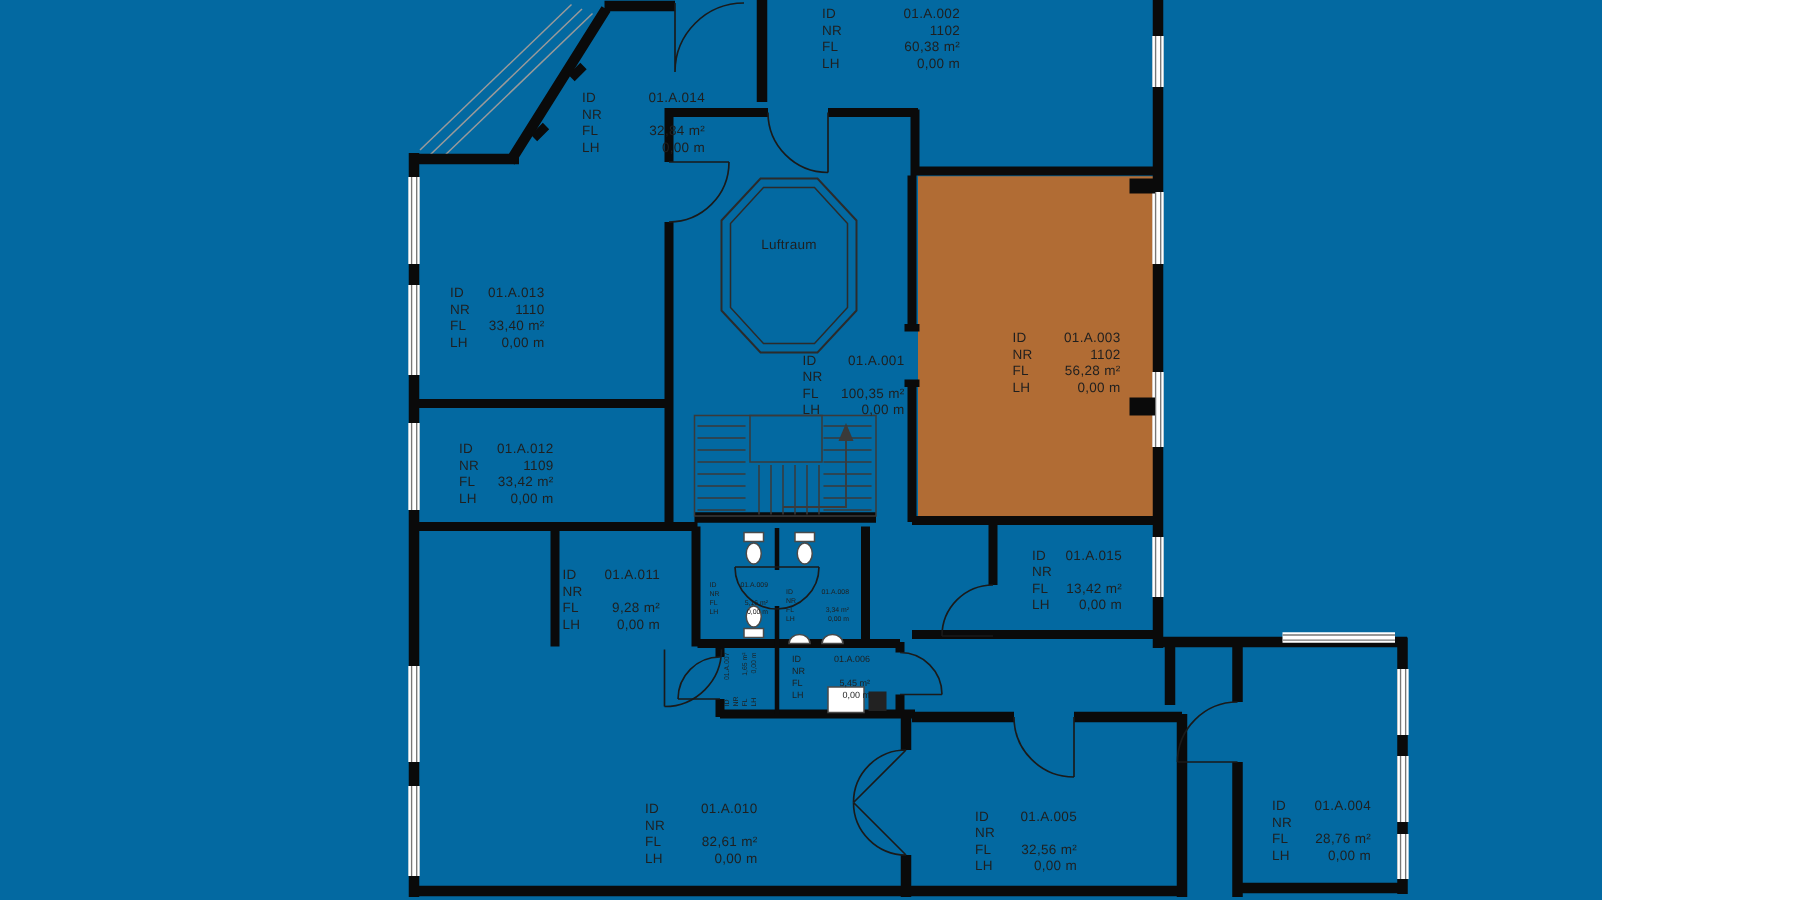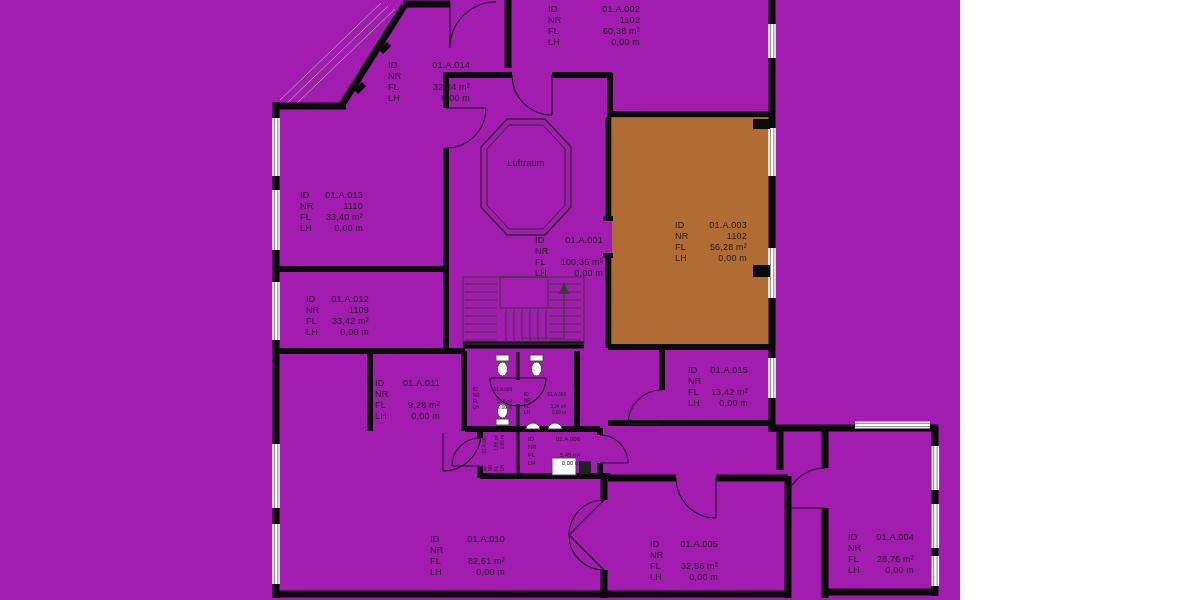--- a/index.html
+++ b/index.html
@@ -1,16 +1,16 @@
 <!DOCTYPE html>
 <html><head>
 <meta charset="utf-8">
 <style>
   html,body{margin:0;padding:0;background:#ffffff;}
-  .stage{position:relative;width:960px;height:600px;background:#a21caf;overflow:hidden;}
+  .stage{position:relative;width:1068px;height:600px;background:#0369a1;overflow:hidden;}
   svg{display:block;}
   text{font-family:"Liberation Sans","DejaVu Sans",sans-serif;fill:#1f1f1f;}
   .f9 text{font-size:9px;letter-spacing:.2px;}
   .f6 text{font-size:6px;}
   .f4 text{font-size:4.6px;}
   .vend{text-anchor:end;}
   .mid{text-anchor:middle;}
   .hot{fill:rgba(0,0,0,0);cursor:pointer;}
 </style>
 </head>

